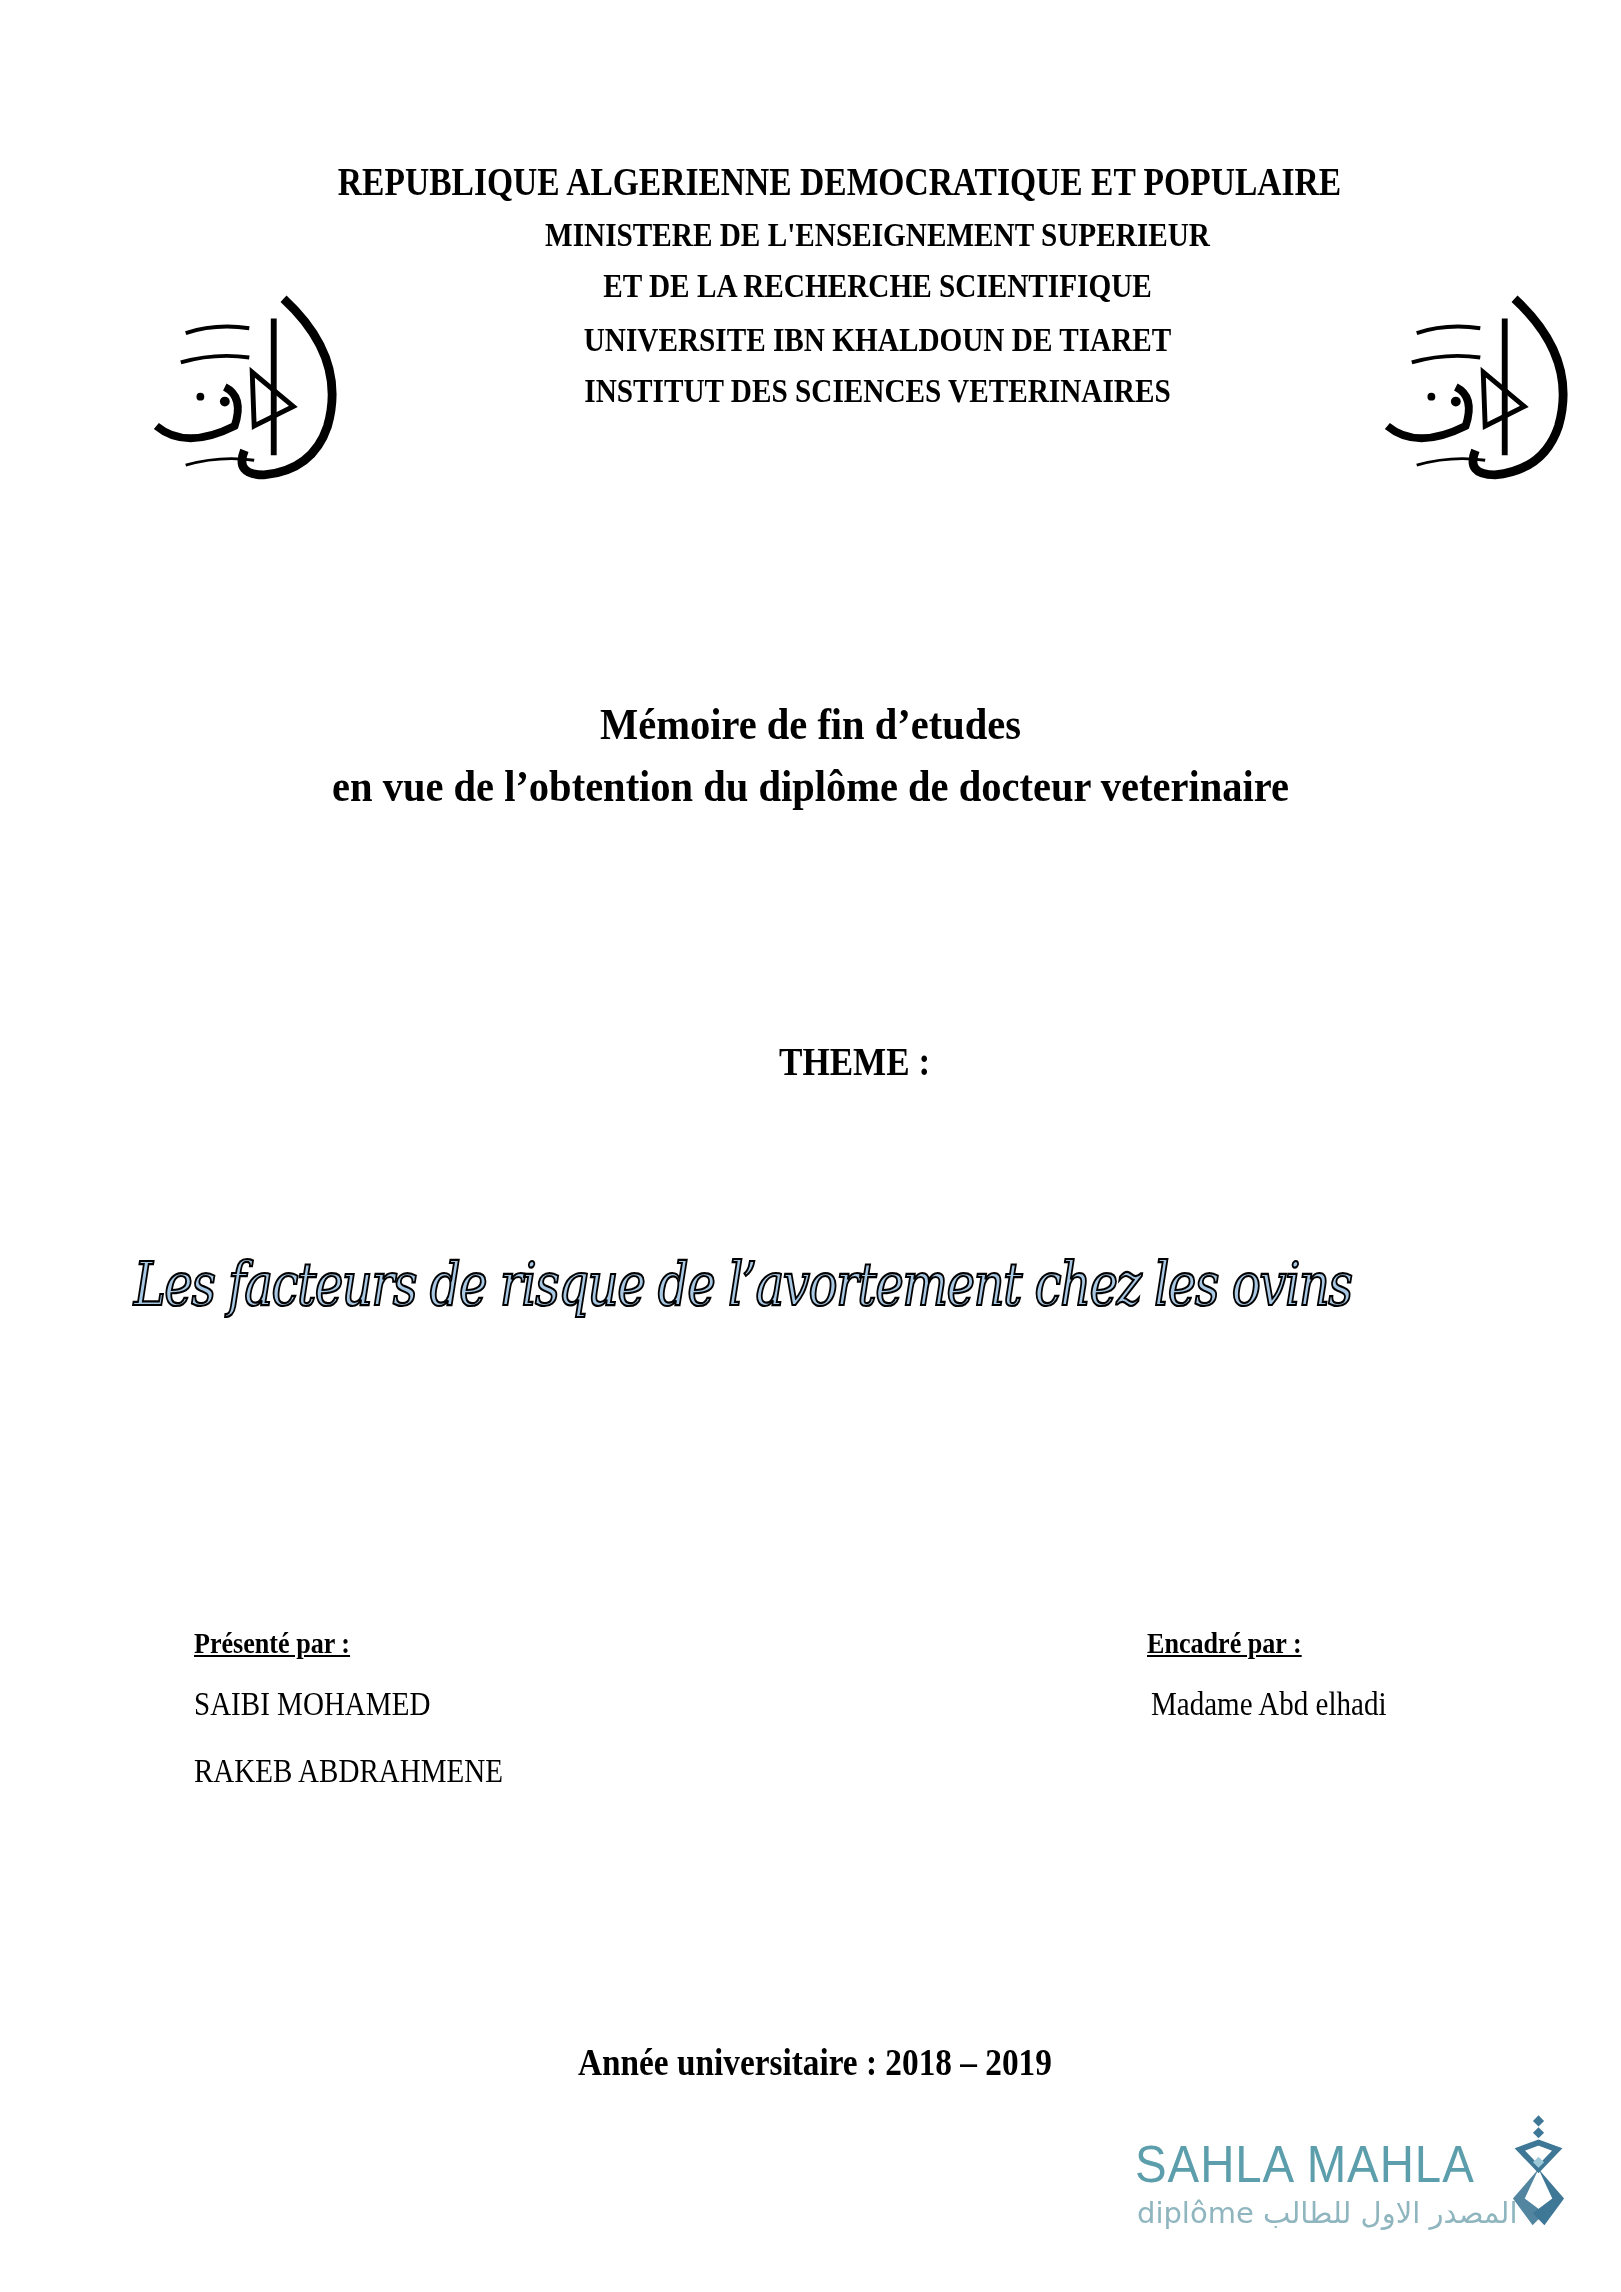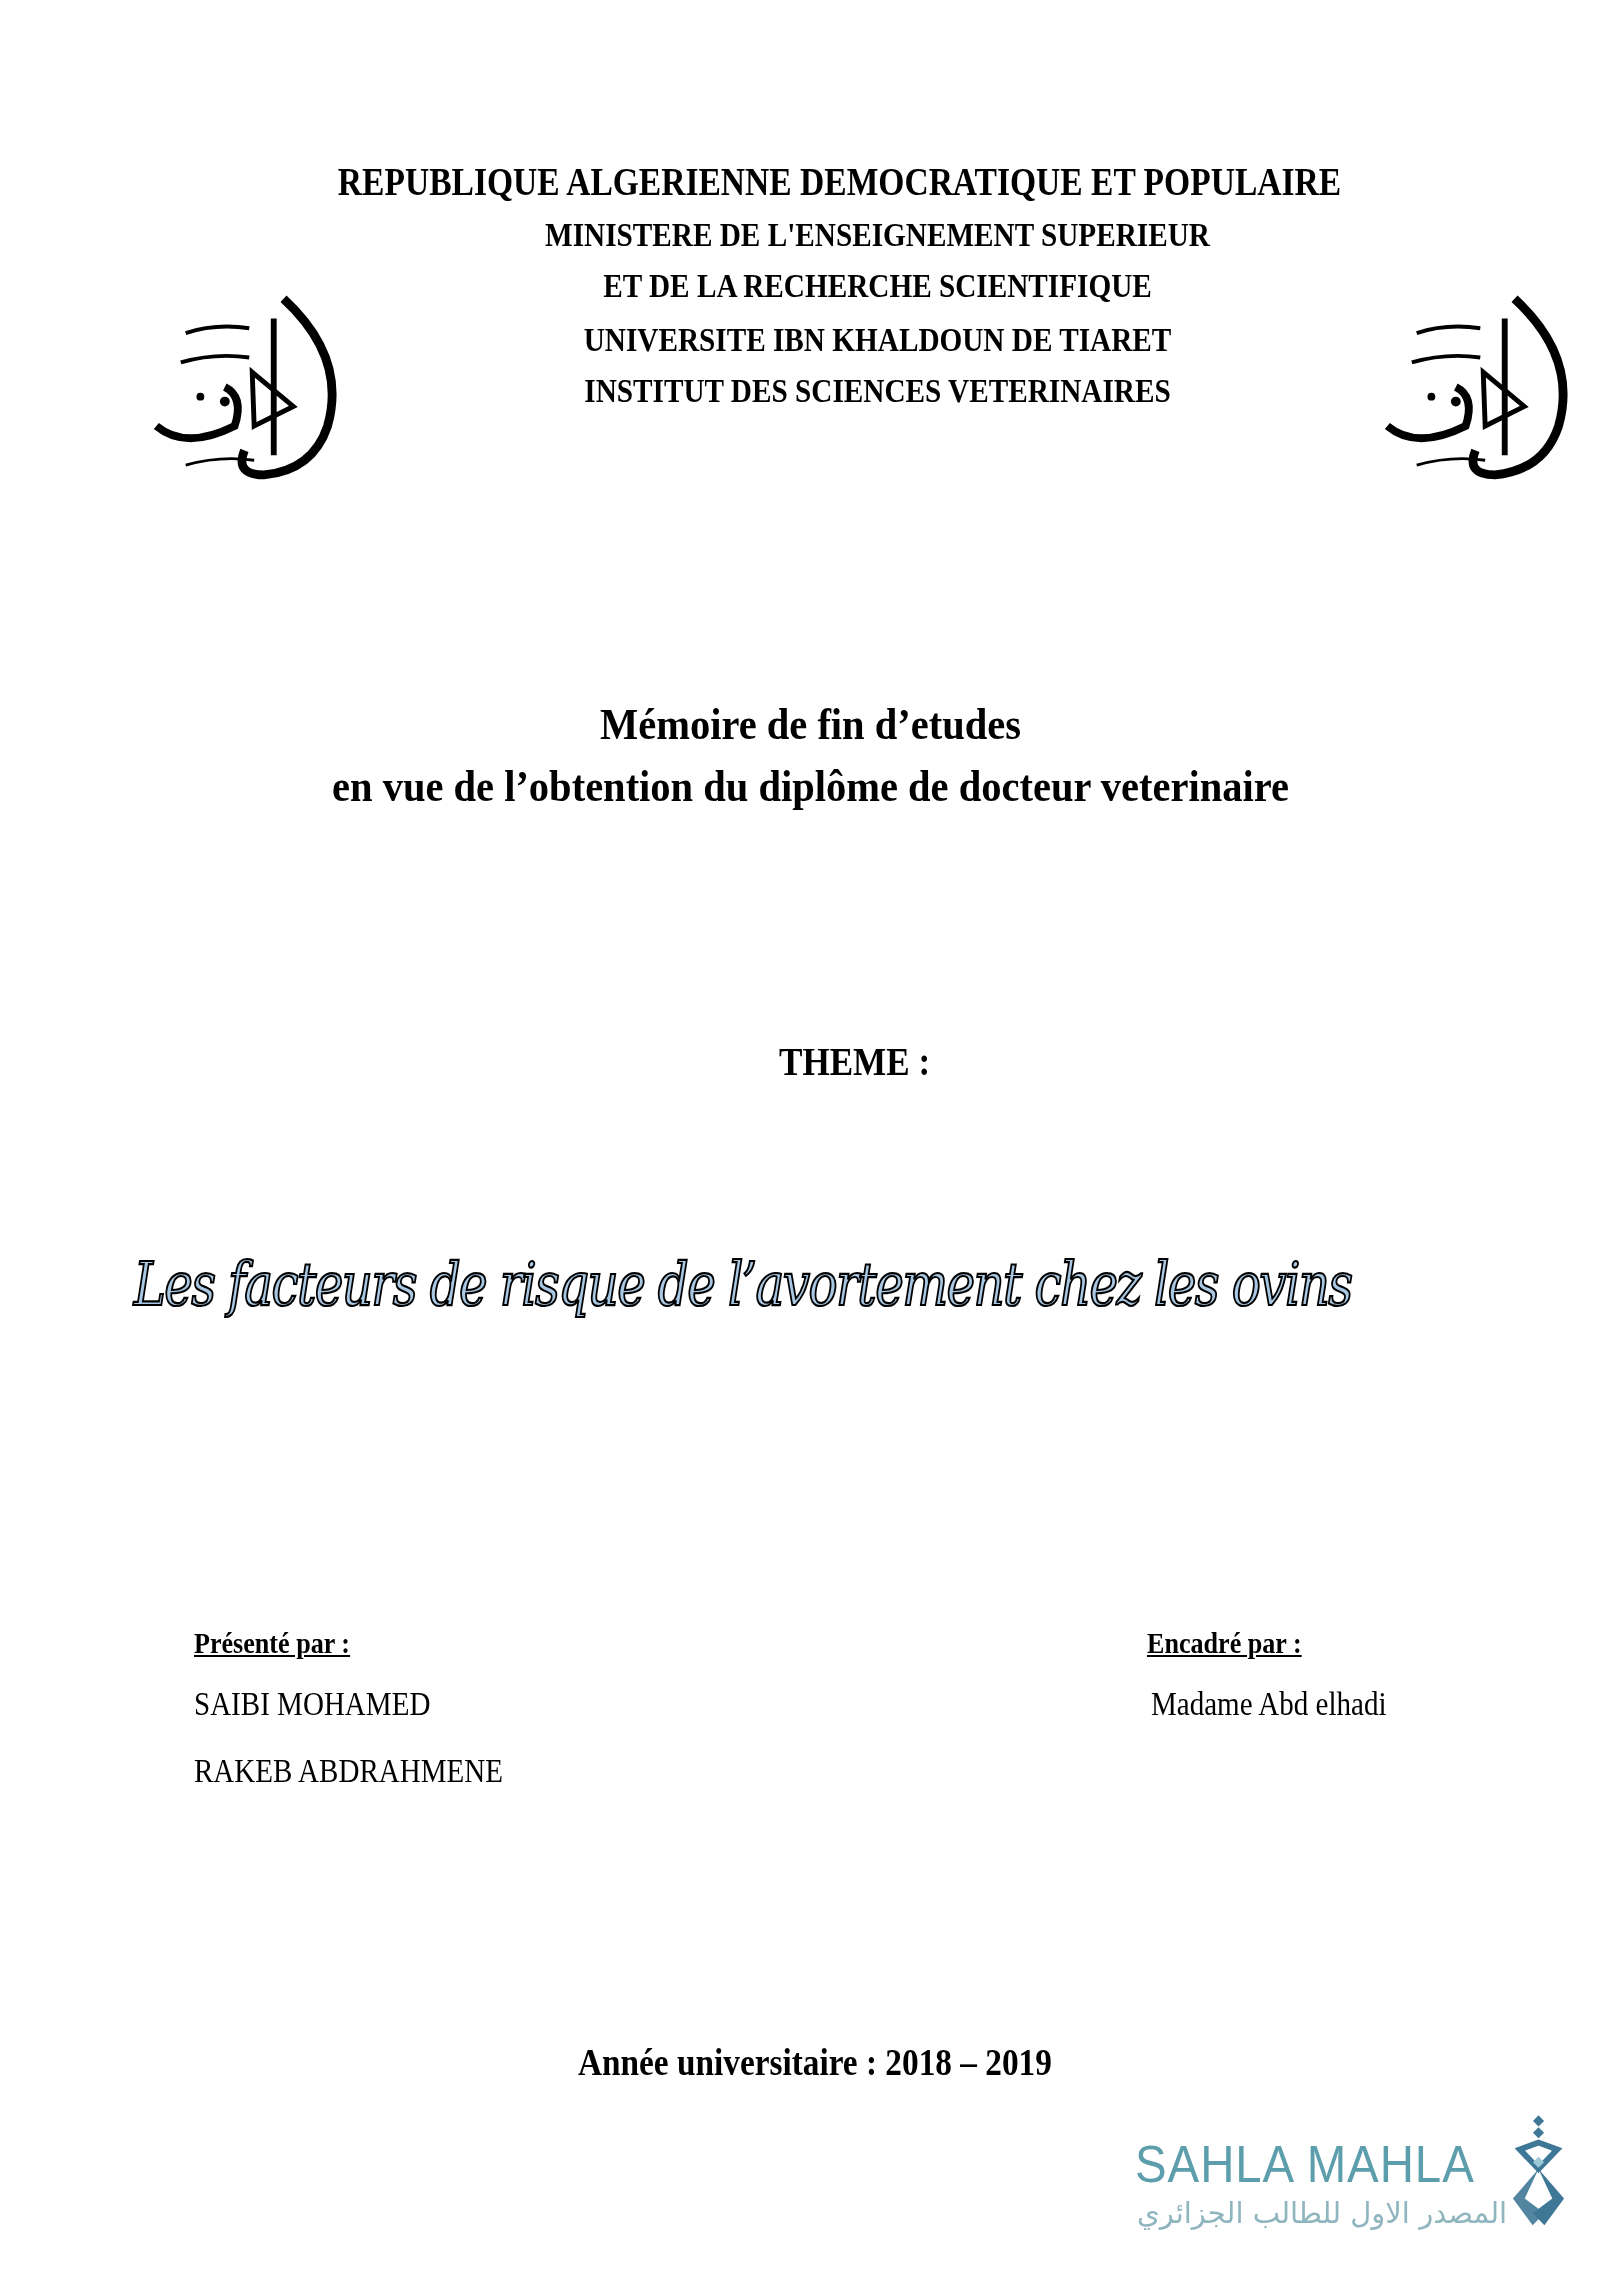--- a/index.html
+++ b/index.html
@@ -76,21 +76,21 @@
 <div class="abs lbl" style="left:194px; top:1627px;">Présenté par :</div>
 <div class="abs nm" style="left:194px; top:1686px;">SAIBI MOHAMED</div>
 <div class="abs nm" style="left:194px; top:1753px;">RAKEB ABDRAHMENE</div>
 
 <div class="abs lbl" style="left:1147px; top:1627px;">Encadré par :</div>
 <div class="abs nm" style="left:1151px; top:1686px;">Madame Abd elhadi</div>
 
 <div class="abs annee">Année universitaire : 2018 – 2019</div>
 
 <div class="abs sahla">SAHLA MAHLA</div>
-<div class="abs sahla-ar">المصدر الاول للطالب الجزائري</div>
+<div class="abs sahla-ar">المصدر الاول للطالب diplôme</div>
 <div class="abs" style="left:1505px; top:2115px; width:69px; height:118px;">
   <svg width="69" height="118" viewBox="0 0 70 120">
     <rect x="30" y="2" width="8" height="8" fill="#3f7896" transform="rotate(45 34 6)"></rect>
     <rect x="30" y="14" width="8" height="8" fill="#3f7896" transform="rotate(45 34 18)"></rect>
     <path d="M15 35 L34 28 L53 35 L34 55 Z" fill="none" stroke="#3f7896" stroke-width="6"></path>
     <path d="M34 55 L60 85 L40 112 L28 100 L48 85 Z" fill="#3f7896"></path>
     <path d="M34 55 L8 85 L28 112 L40 100 L20 85 Z" fill="#3f7896" opacity="0.9"></path>
     <rect x="30" y="44" width="8" height="8" fill="#9cc7d6" transform="rotate(45 34 48)"></rect>
   </svg>
 </div>

